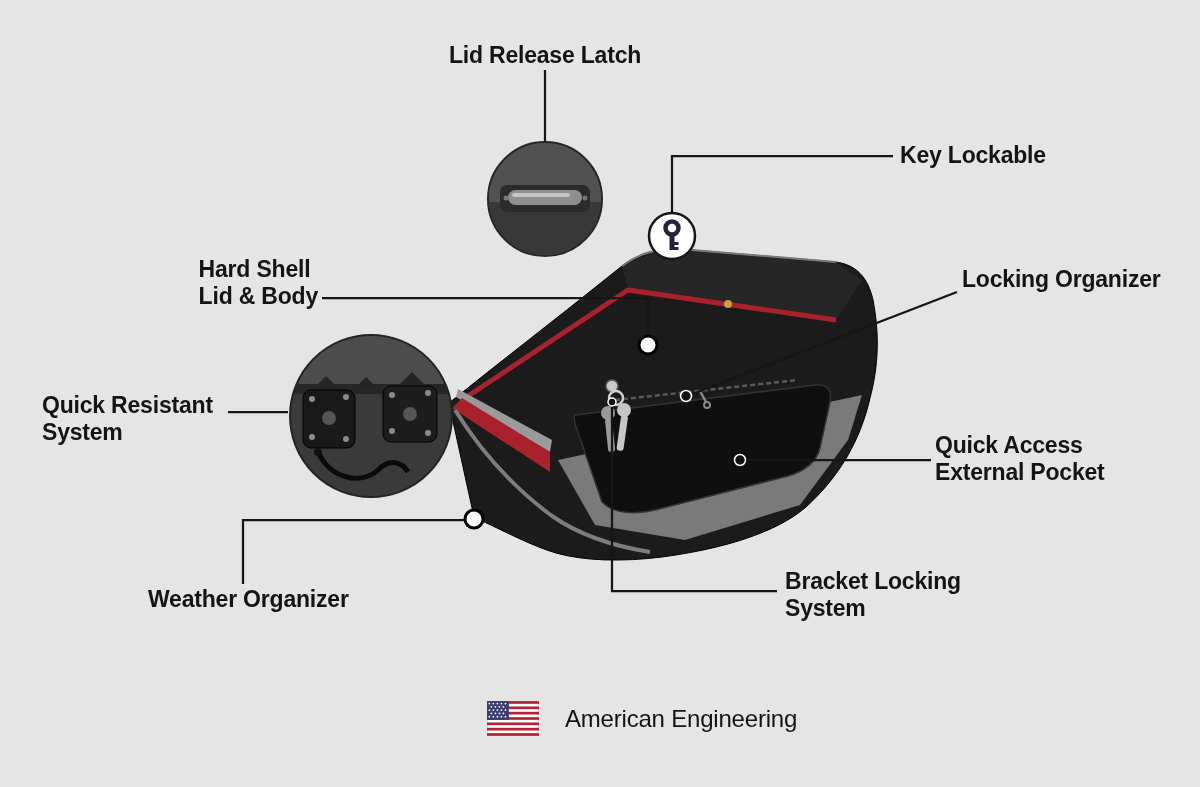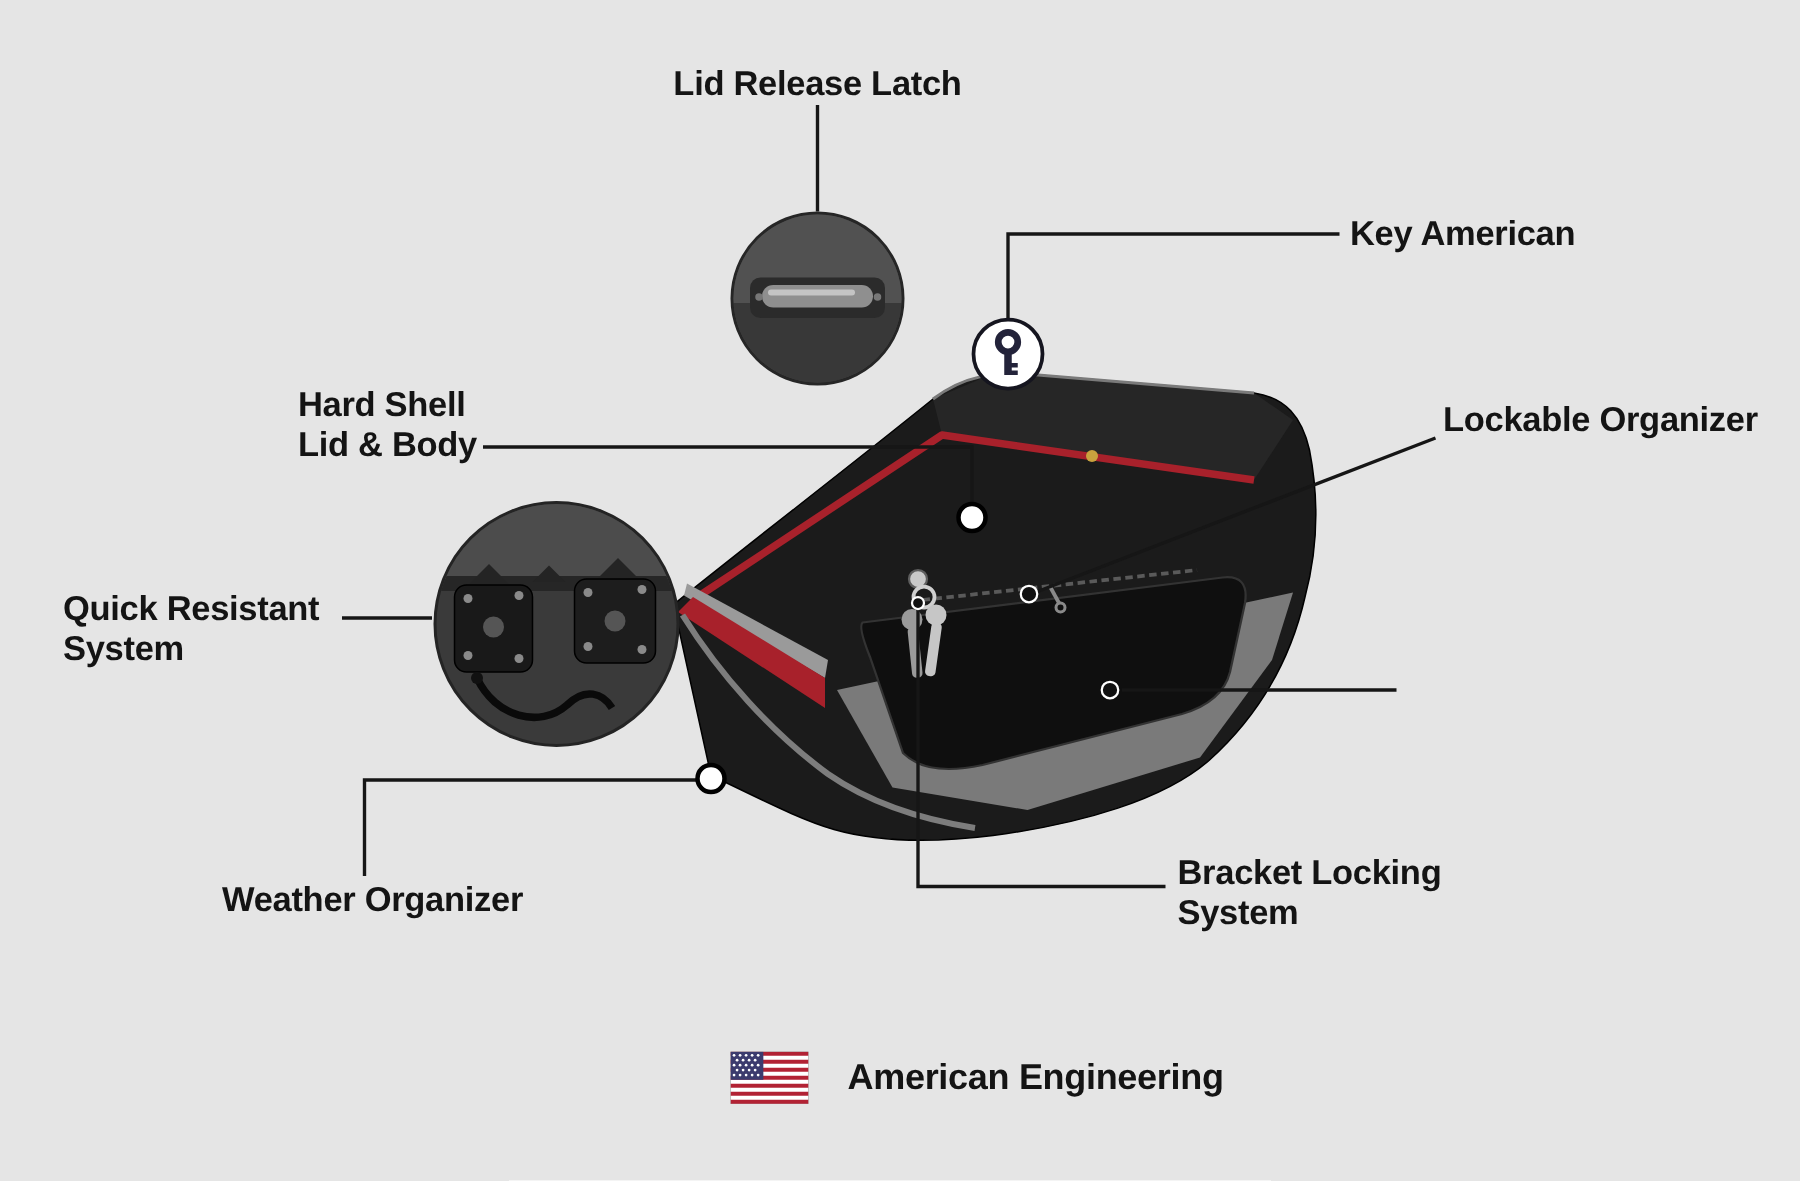--- a/index.html
+++ b/index.html
@@ -8,21 +8,21 @@
     font-family:"Liberation Sans",sans-serif;
   }
   .art{position:absolute;left:0;top:0;}
   .label{
     position:absolute;font-weight:700;font-size:23px;line-height:1.16;color:#141414;
     white-space:pre-line;letter-spacing:-0.2px;
   }
   .label.center{transform:translateX(-50%);text-align:center;}
   .label.right{text-align:left;}
   .footer{position:absolute;left:487px;top:701px;display:flex;align-items:center;gap:26px;}
-  .footer .footer-text{font-weight:700;font-size:24px;color:#141414;letter-spacing:-0.2px;}
+  .footer .footer-text{font-weight:400;font-size:24px;color:#141414;letter-spacing:-0.2px;}
 </style>
 </head>
 <body>
 
 <div class="canvas">
 
   <svg class="art" width="1200" height="787" viewBox="0 0 1200 787">
     <defs>
       <clipPath id="clipLatch">
           <circle cx="545" cy="199" r="56"></circle>
@@ -139,30 +139,32 @@
       <circle cx="648" cy="345" r="9" fill="#fff" stroke="#000" stroke-width="3"></circle>
       <circle cx="474" cy="519" r="9" fill="#fff" stroke="#000" stroke-width="3"></circle>
       <circle cx="686" cy="396" r="5.5" fill="#111" stroke="#fff" stroke-width="1.5"></circle>
       <circle cx="740" cy="460" r="5.5" fill="#111" stroke="#fff" stroke-width="1.5"></circle>
       <circle cx="612" cy="402" r="4" fill="#111" stroke="#fff" stroke-width="1.5"></circle>
     </g>
   </svg>
 
   <div class="label center" style="left:545px;top:42px">Lid Release Latch</div>
 
-  <div class="label" style="left:900px;top:142px">Key American</div>
+  <div class="label" style="left:900px;top:142px">Key Lockable</div>
 
   <div class="label right" style="right:882px;top:256px">Hard Shell
 Lid &amp; Body</div>
 
-  <div class="label" style="left:962px;top:266px">Lockable Organizer</div>
+  <div class="label" style="left:962px;top:266px">Locking Organizer</div>
 
   <div class="label" style="left:42px;top:392px">Quick Resistant
 System</div>
 
+  <div class="label" style="left:935px;top:432px">Quick Access
+External Pocket</div>
 
   <div class="label" style="left:148px;top:586px">Weather Organizer</div>
 
   <div class="label" style="left:785px;top:568px">Bracket Locking
 System</div>
 
   <div class="footer">
     <svg width="52" height="35" viewBox="0 0 57 38">
       <rect x="0" y="0" width="57" height="38" fill="#FFFFFF" stroke="#999" stroke-width="0.75"></rect>
       <g fill="#B22234">

